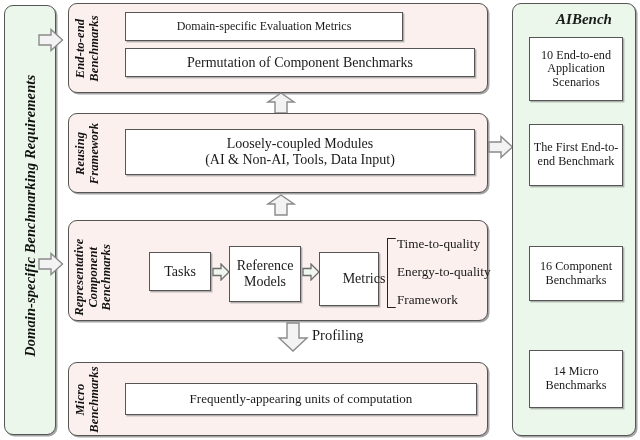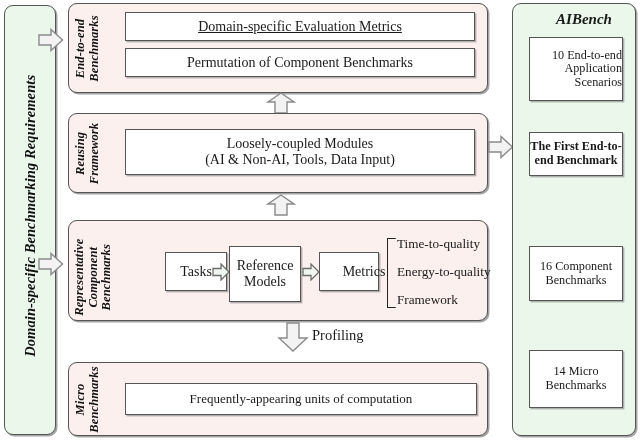--- a/index.html
+++ b/index.html
@@ -66,29 +66,29 @@
     font-size:12.2px;
   }
 
   
   #sec-e2e{left:68px;top:3px;width:420px;height:90px;}
   #sec-reuse{left:68px;top:113px;width:420px;height:80px;}
   #sec-rep{left:68px;top:220px;width:420px;height:101px;}
   #sec-micro{left:68px;top:362px;width:420px;height:74px;}
 
   
-  #e2e-b1{position:absolute;left:56px;top:8px;width:350px;height:29px;font-size:14px;text-decoration:underline;}
+  #e2e-b1{position:absolute;left:56px;top:8px;width:278px;height:29px;font-size:12px;}
   #e2e-b2{position:absolute;left:56px;top:44px;width:350px;height:29px;font-size:14px;}
   #reuse-b1{position:absolute;left:56px;top:15px;width:350px;height:46px;font-size:14px;}
   #micro-b1{position:absolute;left:56px;top:20px;width:352px;height:32px;font-size:13px;}
 
   
-  #rep-tasks{position:absolute;left:80px;top:31px;width:62px;height:39px;font-size:14px;margin-left:16px;}
+  #rep-tasks{position:absolute;left:80px;top:31px;width:62px;height:39px;font-size:14px;}
   #rep-models{position:absolute;left:160px;top:25px;width:72px;height:56px;font-size:14px;}
-  #rep-metrics{position:absolute;left:250px;top:31px;width:60px;height:39px;font-size:14px;padding-left:30px;}
+  #rep-metrics{position:absolute;left:250px;top:31px;width:60px;height:54px;font-size:14px;padding-left:30px;}
 
   .metric-list{
     position:absolute;left:328px;top:15px;width:96px;height:72px;
     display:flex;flex-direction:column;justify-content:space-between;
     font-size:13.2px;
     gap:8px;
   }
   .metric-list span{white-space:nowrap;}
   .brace{
     position:absolute;left:318px;top:17px;width:8px;height:68px;
@@ -217,22 +217,22 @@
 
   <div class="rbox pink" id="sec-micro">
     <div class="vlabel" style="left:-24px;top:23px;width:84px;">Micro
 Benchmarks</div>
     <div class="wbox" id="micro-b1">Frequently-appearing units of computation</div>
   </div>
 
   <div class="rbox green" id="aibench">
     <div id="aibench-title">AIBench</div>
 
-    <div class="wbox ab-item" style="top:33px;height:64px;text-align:right;">10 End-to-end Application Scenarios</div>
-
-    <div class="wbox ab-item" style="top:128px;height:44px;font-weight:bold;">The First End-to-end Benchmark</div>
+    <div class="wbox ab-item" style="top:33px;height:64px;">10 End-to-end Application Scenarios</div>
+
+    <div class="wbox ab-item" style="top:120px;height:62px;">The First End-to-end Benchmark</div>
 
     <div class="wbox ab-item" style="top:242px;height:55px;">16 Component Benchmarks</div>
 
     <div class="wbox ab-item" style="top:346px;height:58px;">14 Micro Benchmarks</div>
   </div>
 
 </div>
 
 </body></html>

